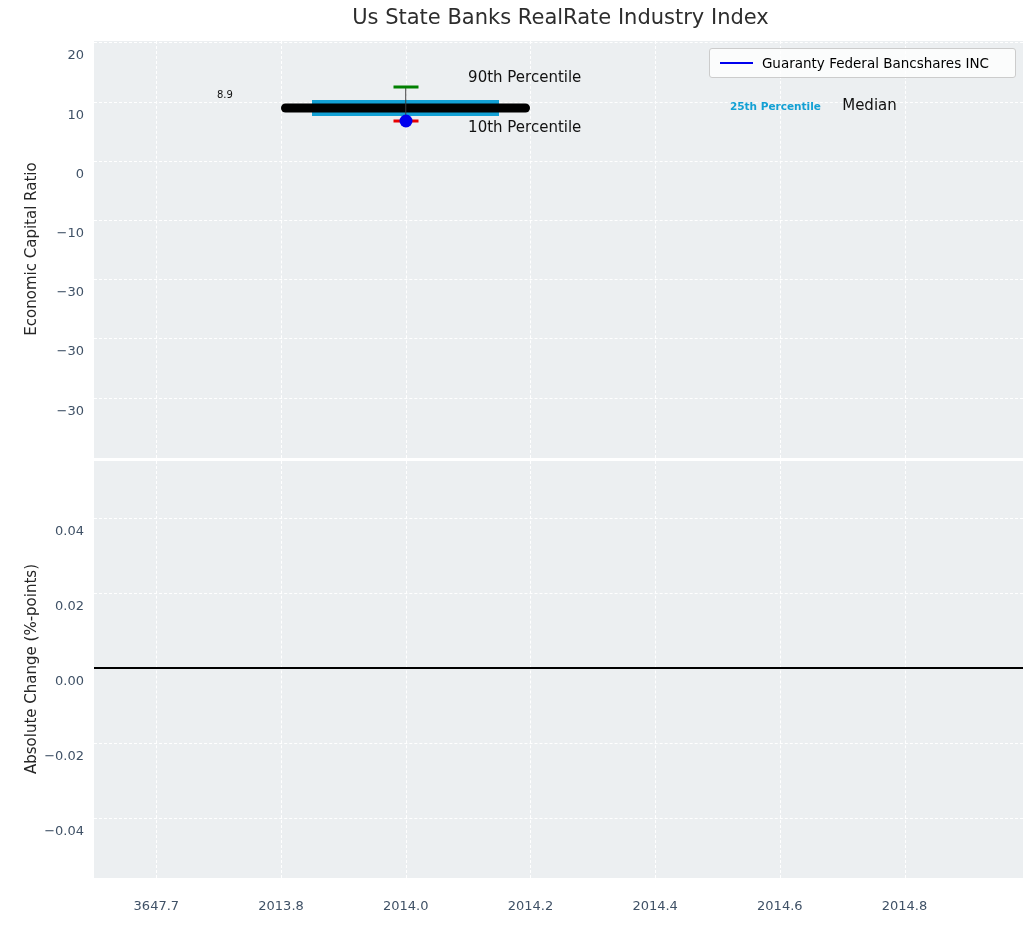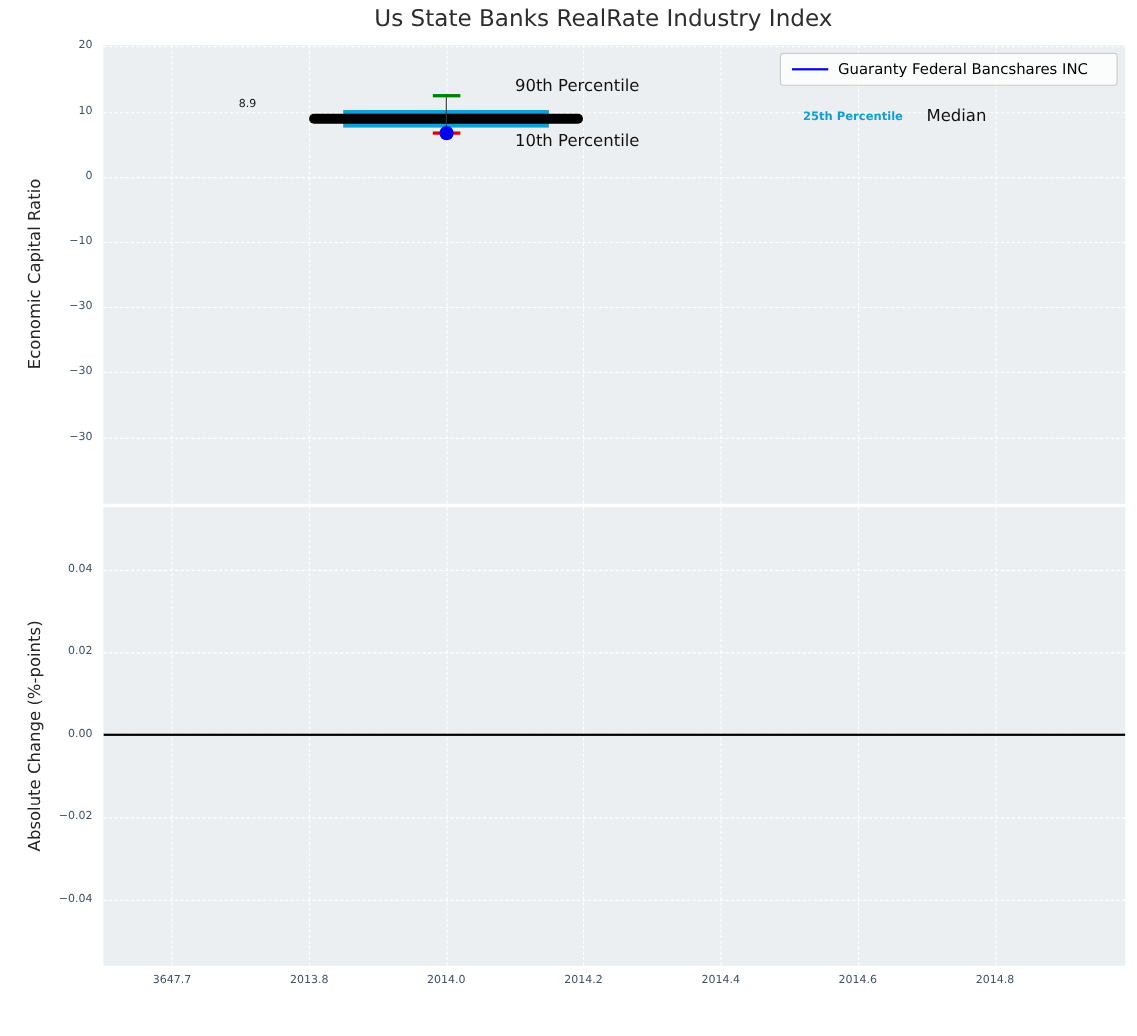--- a/index.html
+++ b/index.html
@@ -1,25 +1,25 @@
 <!DOCTYPE html>
 <html><head>
 <meta charset="utf-8">
 <style>
   html,body{margin:0;padding:0;background:#fff;}
   body{font-family:"DejaVu Sans","Liberation Sans",sans-serif;}
   #figure{position:relative;width:1034px;height:942px;background:#ffffff;overflow:hidden;}
-  #chart-title{position:absolute;left:84px;top:5px;width:929px;text-align:center;
+  #chart-title{position:absolute;left:96px;top:5px;width:929px;text-align:center;
     font-size:21px;color:#2d2d2d;}
   .axes{position:absolute;background:#ECEFF1;overflow:hidden;}
   #axes-top{left:94px;top:41px;width:929px;height:417px;}
   #axes-bottom{left:94px;top:461px;width:929px;height:417px;}
   .gridline-h{position:absolute;left:0;width:100%;height:0;border-top:1px dashed #ffffff;}
   .gridline-v{position:absolute;top:0;height:100%;width:0;border-left:1px dashed #ffffff;}
-  .tick-label{position:absolute;color:#3F5166;font-size:10px;line-height:1;}
+  .tick-label{position:absolute;color:#3F5166;font-size:13px;line-height:1;margin-top:12px;}
   .ytick{text-align:right;transform:translateY(-50%);}
   .xtick{transform:translateX(-50%);}
   .axis-label{position:absolute;color:#262626;font-size:15px;white-space:nowrap;}
   .ylabel{transform:translate(-50%,-50%) rotate(-90deg);}
   #ylabel-top{left:31px;top:249px;}
   #ylabel-bottom{left:31px;top:669px;}
   #xlabel{left:94px;top:912px;width:929px;text-align:center;}
   .legend{position:absolute;top:7px;right:7px;display:flex;align-items:center;gap:9px;
     background:rgba(255,255,255,0.8);border:1px solid #cccccc;border-radius:3px;
     padding:6px 26px 6px 10px;font-size:13.5px;color:#000000;z-index:6;}

